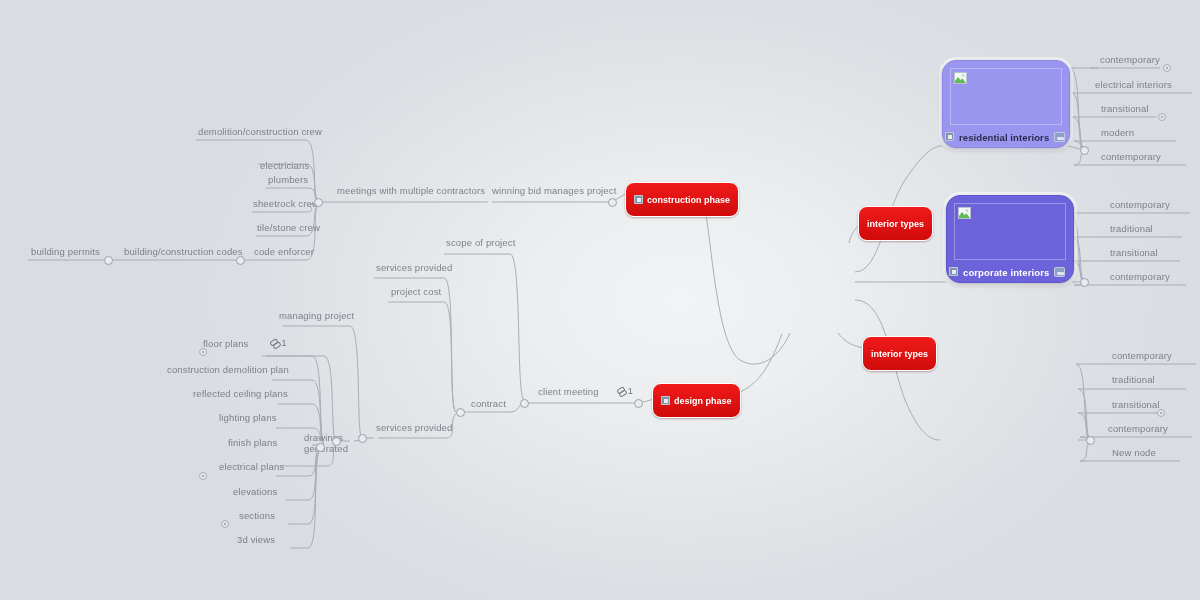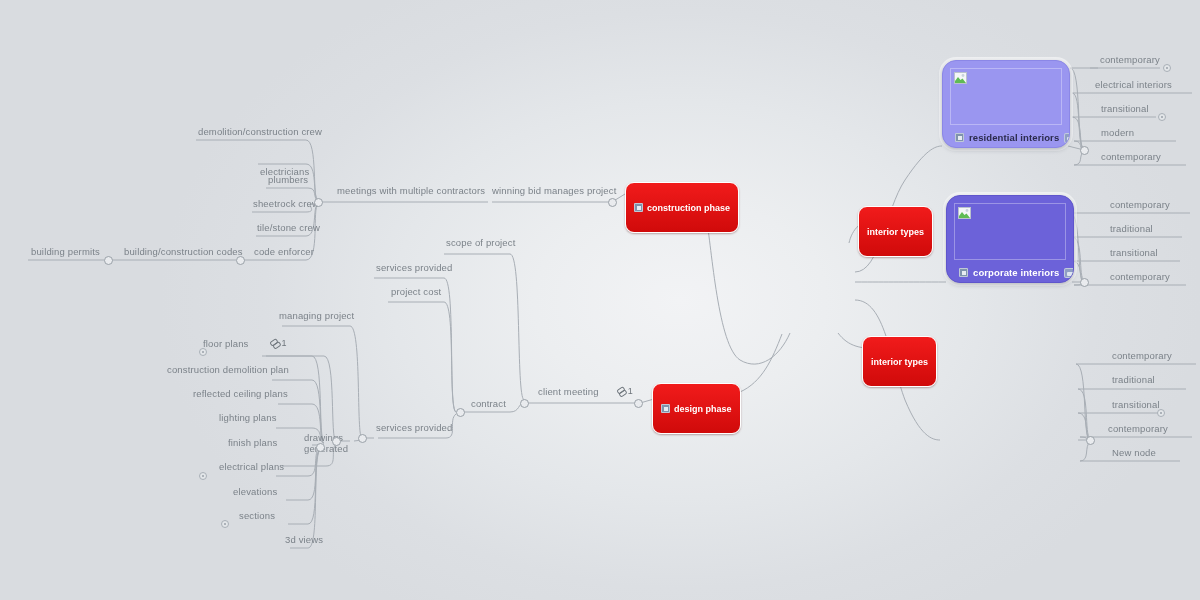--- a/index.html
+++ b/index.html
@@ -50,22 +50,22 @@
     left: 8px; top: 8px; right: 8px; bottom: 26px;
     border: 1px solid rgba(255,255,255,.32);
     box-sizing: border-box;
   }
   .brokenimg {
     position: absolute; left: 3px; top: 3px;
     width: 13px; height: 12px;
   }
   .nodebar {
     position: absolute;
-    left: 12px; right: 6px; bottom: 4px;
-    display: flex; align-items: center; gap: 5px;
+    left: 2px; right: 6px; bottom: 4px;
+    display: flex; gap: 5px;
   }
   #central .nodebar { bottom: 5px; }
   .bigtitle {
     font-size: 11px; font-weight: bold; color: #e81c1c;
     white-space: nowrap; letter-spacing: .1px;
   }
   
   .pnode { width: 126px; height: 86px; }
   #n-res  { left: 942px; top: 60px;  background: #9a96f0; border: 1px solid #8b87e6; }
   #n-cor  { left: 946px; top: 195px; background: #6c62d9; border: 1px solid #5f55cc; }
@@ -112,21 +112,21 @@
     width: 5.5px; height: 3px; border: 1.1px solid currentColor;
     border-radius: 2px;
   }
   .linkicon .chain::before { left: 0; top: 1px; transform: rotate(-35deg); }
   .linkicon .chain::after  { left: 2.6px; top: 4px; transform: rotate(-35deg); }
   .tnode .linkicon { color: #6e757c; }
   
   .pill {
     position: absolute;
     display: inline-flex; align-items: center; gap: 4px;
-    height: 17px; padding: 16px 8px;
+    height: 17px; padding: 8px 8px;
     background: linear-gradient(#f11b1b, #d00a0a);
     border: 1px solid #ffffff;
     border-radius: 9px;
     box-shadow: 0 1px 2px rgba(80,20,20,.35);
     color: #ffffff; font-size: 9px; font-weight: bold;
     white-space: nowrap;
   }
   #p-construction { left: 625px; top: 182px; }
   #p-design       { left: 652px; top: 383px; }
   #p-types-1      { left: 858px; top: 206px; }
@@ -287,21 +287,21 @@
     <span>interior types</span>
   </div>
   <div class="pill" id="p-types-2">
     <span>interior types</span>
   </div>
 
   <div class="tnode" style="left:492px; top:185px;">winning bid manages project</div>
   <div class="tnode" style="left:337px; top:185px;text-align:right;">meetings with multiple contractors</div>
 
   <div class="tnode" style="left:198px; top:126px;">demolition/construction crew</div>
-  <div class="tnode" style="left:260px; top:166px;">electricians</div>
+  <div class="tnode" style="left:260px; top:160px;">electricians</div>
   <div class="tnode" style="left:268px; top:174px;">plumbers</div>
   <div class="tnode" style="left:253px; top:198px;">sheetrock crew</div>
   <div class="tnode" style="left:257px; top:222px;">tile/stone crew</div>
   <div class="tnode" style="left:254px; top:246px;">code enforcer</div>
   <div class="tnode" style="left:124px; top:246px;">building/construction codes</div>
   <div class="tnode" style="left:31px; top:246px;">building permits</div>
 
   <div class="tnode" style="left:538px; top:386px; display:flex; align-items:flex-start; gap:18px;">
     <span>client meeting</span>
     <span class="linkicon">
@@ -327,21 +327,21 @@
         <span>1</span>
       </span>
   </div>
   <div class="tnode" style="left:167px; top:364px;">construction demolition plan</div>
   <div class="tnode" style="left:193px; top:388px;">reflected ceiling plans</div>
   <div class="tnode" style="left:219px; top:412px;">lighting plans</div>
   <div class="tnode" style="left:228px; top:437px;">finish plans</div>
   <div class="tnode" style="left:219px; top:461px;">electrical plans</div>
   <div class="tnode" style="left:233px; top:486px;">elevations</div>
   <div class="tnode" style="left:239px; top:510px;">sections</div>
-  <div class="tnode" style="left:237px; top:534px;margin-left:48px;">3d views</div>
+  <div class="tnode" style="left:237px; top:534px;">3d views</div>
 
   <div class="tnode" style="left:1100px; top:54px;">contemporary</div>
   <div class="tnode" style="left:1095px; top:79px;">electrical interiors</div>
   <div class="tnode" style="left:1101px; top:103px;">transitional</div>
   <div class="tnode" style="left:1101px; top:127px;">modern</div>
   <div class="tnode" style="left:1101px; top:151px;">contemporary</div>
 
   <div class="tnode" style="left:1110px; top:199px;">contemporary</div>
   <div class="tnode" style="left:1110px; top:223px;">traditional</div>
   <div class="tnode" style="left:1110px; top:247px;">transitional</div>

